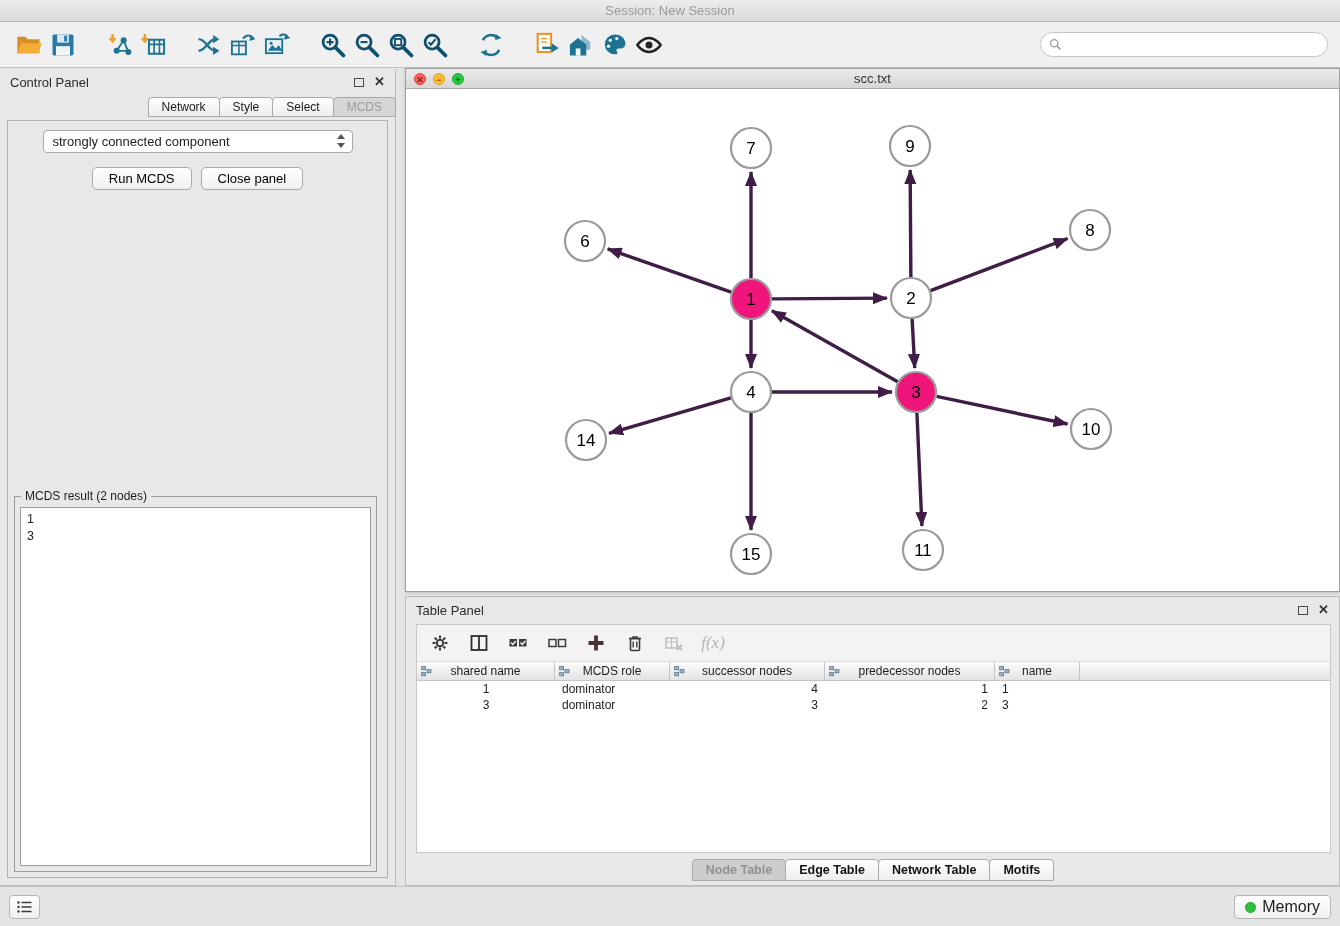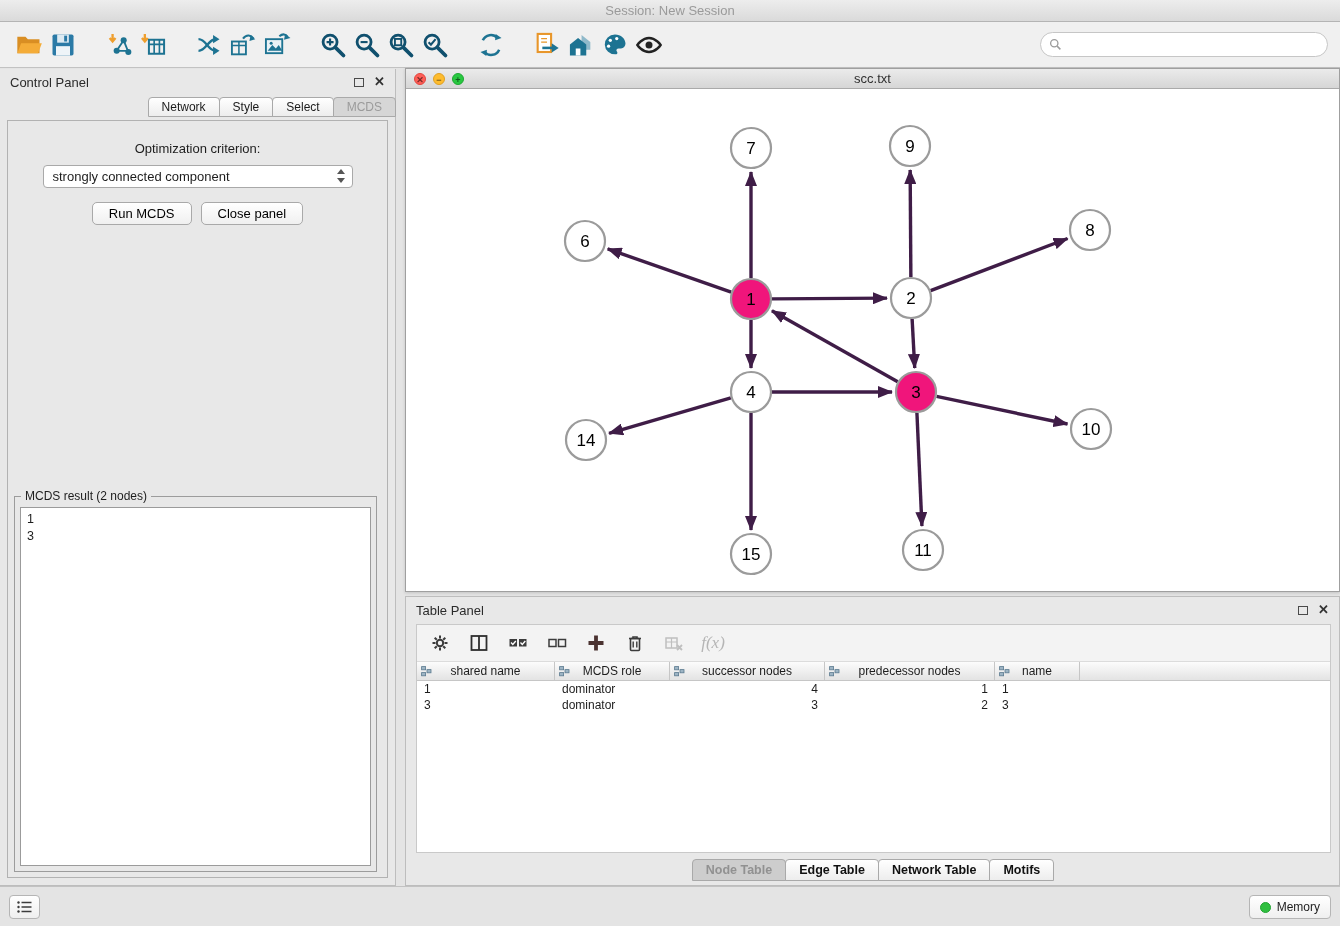--- a/index.html
+++ b/index.html
@@ -129,21 +129,21 @@
   .fx-label { font-family:"Liberation Serif", serif; font-style:italic; font-size:17px; color:#b5b5b5; }
   .thead { display:flex; height:19px; background:linear-gradient(#fcfcfc,#e3e3e3); border-bottom:1px solid #c6c6c6; }
   .th {
     position:relative; border-right:1px solid #c6c6c6; font-size:12px;
     display:flex; align-items:center; justify-content:center; color:#1d1d1d;
   }
   .th svg { position:absolute; left:4px; top:4px; width:11px; height:11px; }
   .trow { display:flex; height:16px; font-size:12px; }
   .td { padding:1px 7px 0; overflow:hidden; white-space:nowrap; }
   .td.num { text-align:right; }
-  .c0 { width:138px; } .c1 { width:115px; } .c2 { width:155px; } .c3 { width:170px; } .c4 { width:85px; }
+  .c0 { width:138px;text-align:center; } .c1 { width:115px; } .c2 { width:155px; } .c3 { width:170px; } .c4 { width:85px; }
   .tp-tabs { position:absolute; bottom:4px; left:0; right:0; text-align:center; }
   .btab {
     display:inline-block; border:1px solid #a9a9a9; border-radius:4px 4px 0 0;
     background:linear-gradient(#ffffff,#ededed); padding:3px 13px; font-size:12.5px;
     color:#111; margin-right:-1px; font-weight:bold;
   }
   .btab.active { background:#cdcdcd; color:#919191; }
 
   
   .statusbar {
@@ -151,21 +151,21 @@
     border-top:1px solid #c2c2c2; background:#e4e4e4;
   }
   .list-btn {
     position:absolute; left:9px; top:8px; width:31px; height:24px;
     border:1px solid #b5b5b5; border-radius:4px; background:linear-gradient(#fff,#efefef);
     display:flex; align-items:center; justify-content:center;
   }
   .memory-btn {
     position:absolute; right:9px; top:8px; height:24px;
     border:1px solid #b5b5b5; border-radius:4px; background:linear-gradient(#fff,#efefef);
-    display:flex; align-items:center; padding:0 10px; font-size:12px; gap:6px;
+    display:flex; align-items:center; padding:0 10px; font-size:16px; gap:6px;
   }
   .mem-dot { width:11px; height:11px; border-radius:50%; background:#2fbf3f; border:1px solid #22a332; }
 </style>
 </head>
 <body>
 
 <div class="titlebar">
   <span>Session: New Session</span>
 </div>
 
@@ -318,21 +318,20 @@
     <span class="float-ico"></span>
     <span class="close-ico">✕</span>
   </div>
   <div class="cp-tabs">
     <span class="cp-tab">Network</span>
     <span class="cp-tab">Style</span>
     <span class="cp-tab">Select</span>
     <span class="cp-tab active">MCDS</span>
   </div>
   <div class="cp-content">
-    <div class="opt-label">Optimization criterion:</div>
     <div class="dropdown">
       <span>strongly connected component</span>
       <span class="dd-arrows">
           <i class="up"></i>
           <i class="dn"></i>
         </span>
     </div>
     <div class="btn-row">
       <button class="mac-btn">Run MCDS</button>
       <button class="mac-btn">Close panel</button>

